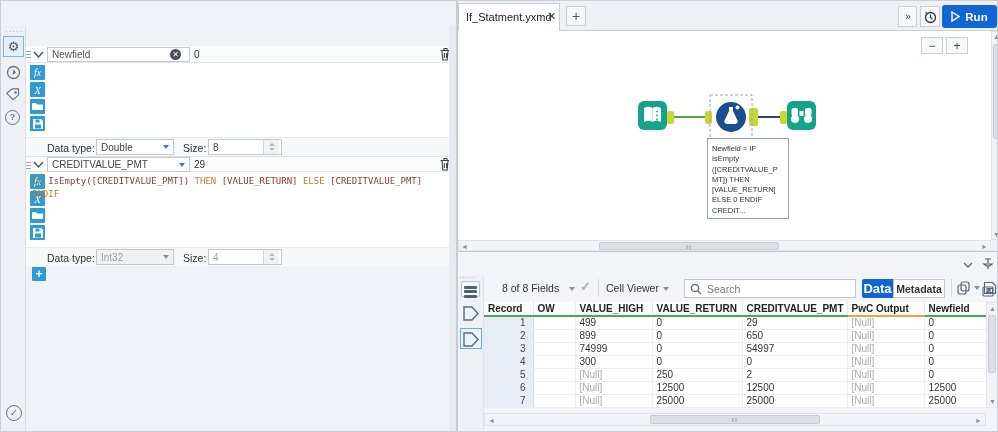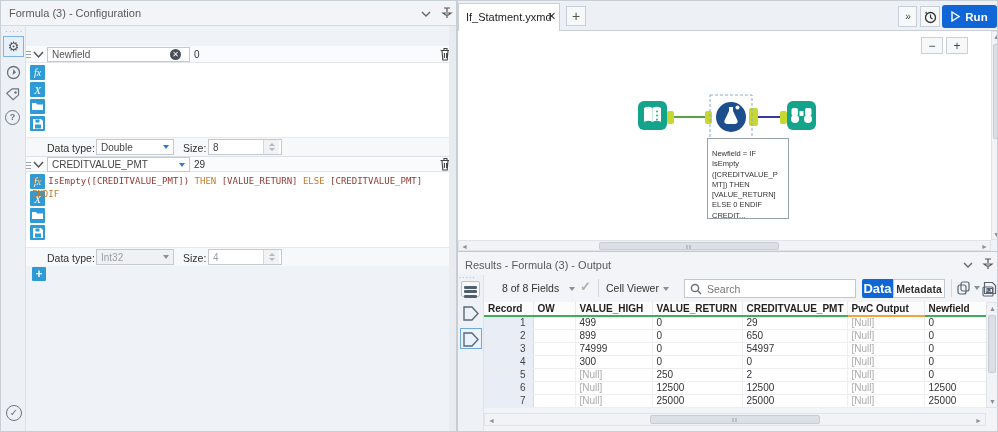--- a/index.html
+++ b/index.html
@@ -36,29 +36,20 @@
       color:#333;overflow:hidden;white-space:nowrap}
   table.rt td.rec{background:#E9EEF6;text-align:right;padding-right:7px;border-right:1px solid #D9DEE5;color:#444}
   table.rt td.nul{color:var(--null-gray,#ABABAB)}
   .hambar{width:13px;height:3px;background:#51606E;border-radius:1px;margin:1.5px auto}
 </style>
 </head>
 <body>
 
 <div class="app">
 
-  <div class="abs bar" style="left:0;top:0;width:455px;height:25px">
-    <span class="abs ptitle" style="left:8px;top:6px">Formula (3) - Configuration</span>
-    <svg class="abs" style="left:420px;top:9px" width="10" height="8">
-        <polyline points="1,2 5,6 9,2" fill="none" stroke="#666" stroke-width="1.4"></polyline>
-      </svg>
-    <svg class="abs" style="left:440px;top:5px" width="12" height="14">
-        <path d="M3 2h6M6 2v4M2 7h8l-2.5 2h-3z M6 9v3" fill="none" stroke="#555" stroke-width="1.2"></path>
-      </svg>
-  </div>
 
   <div class="abs" style="left:0;top:25px;width:25px;height:407px;background:#EDF0F5;border-right:1px solid #DDE1E7">
     <div class="abs" style="left:4px;top:1px;color:#A5ADB7;font-size:8px;letter-spacing:1px">·····</div>
     <div class="abs" style="left:2px;top:10px;width:21px;height:21px;border:1px solid #7FB3E8;background:#E7F0FA;text-align:center">
       <span style="font-size:13px;color:#555;line-height:20px">⚙</span>
     </div>
     <svg class="abs" style="left:4px;top:38px" width="17" height="17">
       <circle cx="8.5" cy="8.5" r="6" fill="none" stroke="#6A7480" stroke-width="1.3"></circle>
       <path d="M8.5 5l2.5 3.5-3.5 2.5z" fill="#6A7480"></path>
     </svg>
@@ -258,21 +249,21 @@
         <g>
           <rect x="333.5" y="77" width="6.5" height="8" rx="2" fill="#fff"></rect>
           <rect x="347" y="77" width="6.5" height="8" rx="2" fill="#fff"></rect>
           <rect x="341.5" y="80" width="4" height="5" fill="#fff"></rect>
           <circle cx="337" cy="88" r="4" fill="#fff"></circle>
           <circle cx="350" cy="88" r="4" fill="#fff"></circle>
         </g>
       </g>
     </svg>
 
-    <div class="abs" style="left:249px;top:107px;width:82px;height:81px;background:#fff;border:1px solid #9AA0A8;padding:10px 4px;font-size:7.5px;line-height:10.3px;color:#333;white-space:pre-line;overflow:hidden">Newfield = IF
+    <div class="abs" style="left:249px;top:107px;width:82px;height:81px;background:#fff;border:1px solid #9AA0A8;padding:5px 4px;font-size:7.5px;line-height:10.3px;color:#333;white-space:pre-line;overflow:hidden">Newfield = IF
 IsEmpty
 ([CREDITVALUE_P
 MT]) THEN
 [VALUE_RETURN]
 ELSE 0 ENDIF
 CREDIT...</div>
   </div>
 
   <div class="abs scroll-track" style="left:990px;top:30px;width:8px;height:209px">
     <div class="abs sarrow" style="left:1px;top:1px">▲</div>
@@ -281,21 +272,20 @@
   </div>
 
   <div class="abs scroll-track" style="left:457px;top:239px;width:533px;height:11px">
     <div class="abs sarrow" style="left:2px;top:2px">◄</div>
     <div class="abs scroll-thumb" style="left:140px;top:1px;width:180px;height:8px;text-align:center;color:#9AA0A8;font-size:6px;line-height:8px;letter-spacing:1px">‖‖</div>
     <div class="abs sarrow" style="right:2px;top:2px">►</div>
   </div>
 
   <div class="abs" style="left:457px;top:250px;width:541px;height:182px;background:#F2F4F7;border-top:1px solid #C2C8D0">
 
-    <span class="abs ptitle" style="left:7px;top:7px">Results - Formula (3) - Output</span>
     <svg class="abs" style="left:505px;top:9px" width="10" height="8">
         <polyline points="1,2 5,6 9,2" fill="none" stroke="#666" stroke-width="1.4"></polyline>
       </svg>
     <svg class="abs" style="left:524px;top:5px" width="12" height="14">
         <path d="M3 2h6M6 2v4M2 7h8l-2.5 2h-3z M6 9v3" fill="none" stroke="#555" stroke-width="1.2"></path>
       </svg>
 
     <div class="abs" style="left:0;top:23px;width:26px;height:159px;background:#EEF1F5;border-right:1px solid #DFE3E8">
       <div class="abs" style="left:1px;top:-1px;color:#A5ADB7;font-size:7px;letter-spacing:1px">·····</div>
       <div class="abs" style="left:3px;top:6px;width:19px;height:16px;border:1px solid #B9C1CA;border-radius:2px;background:#F7F9FB;padding-top:2px">

